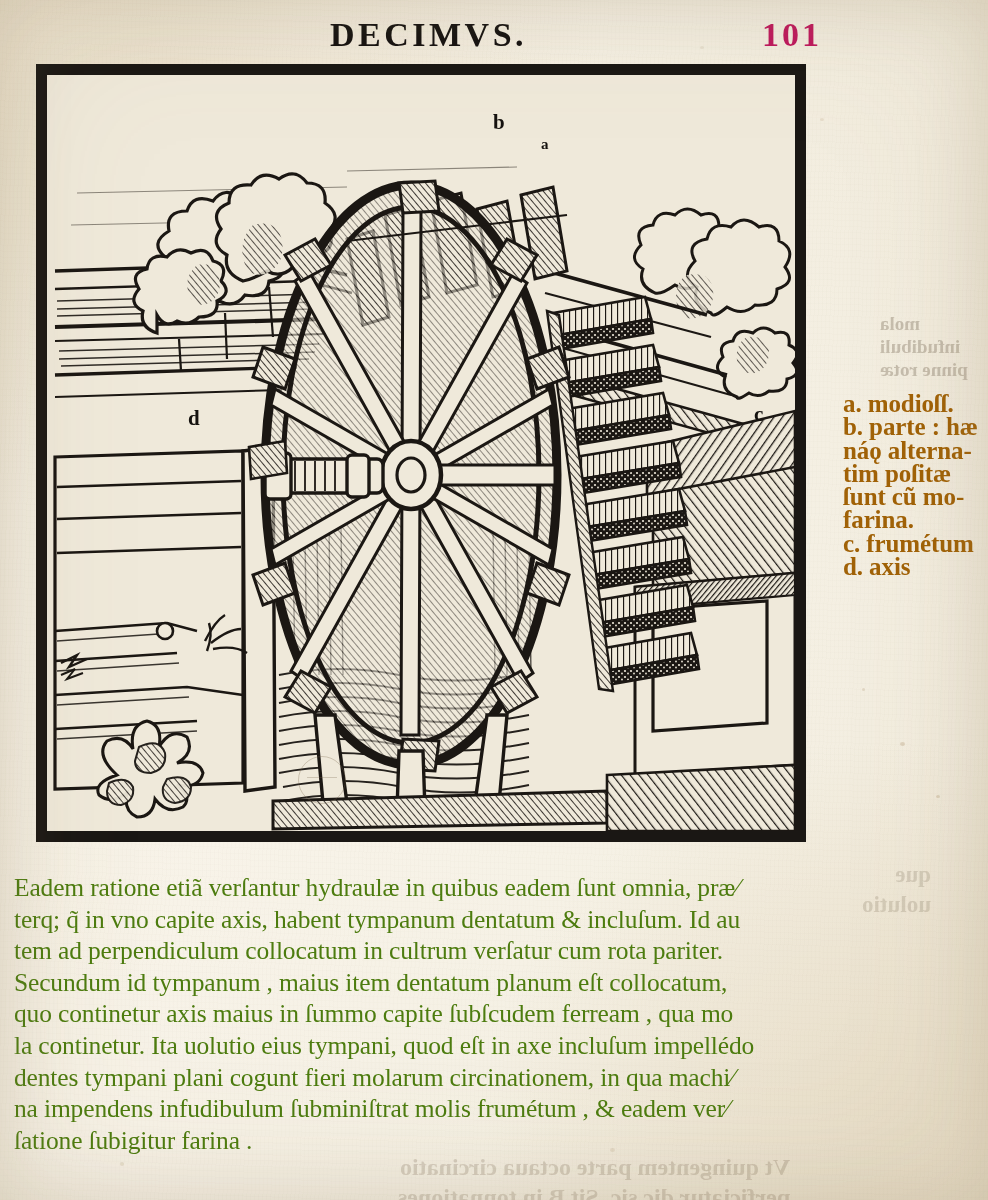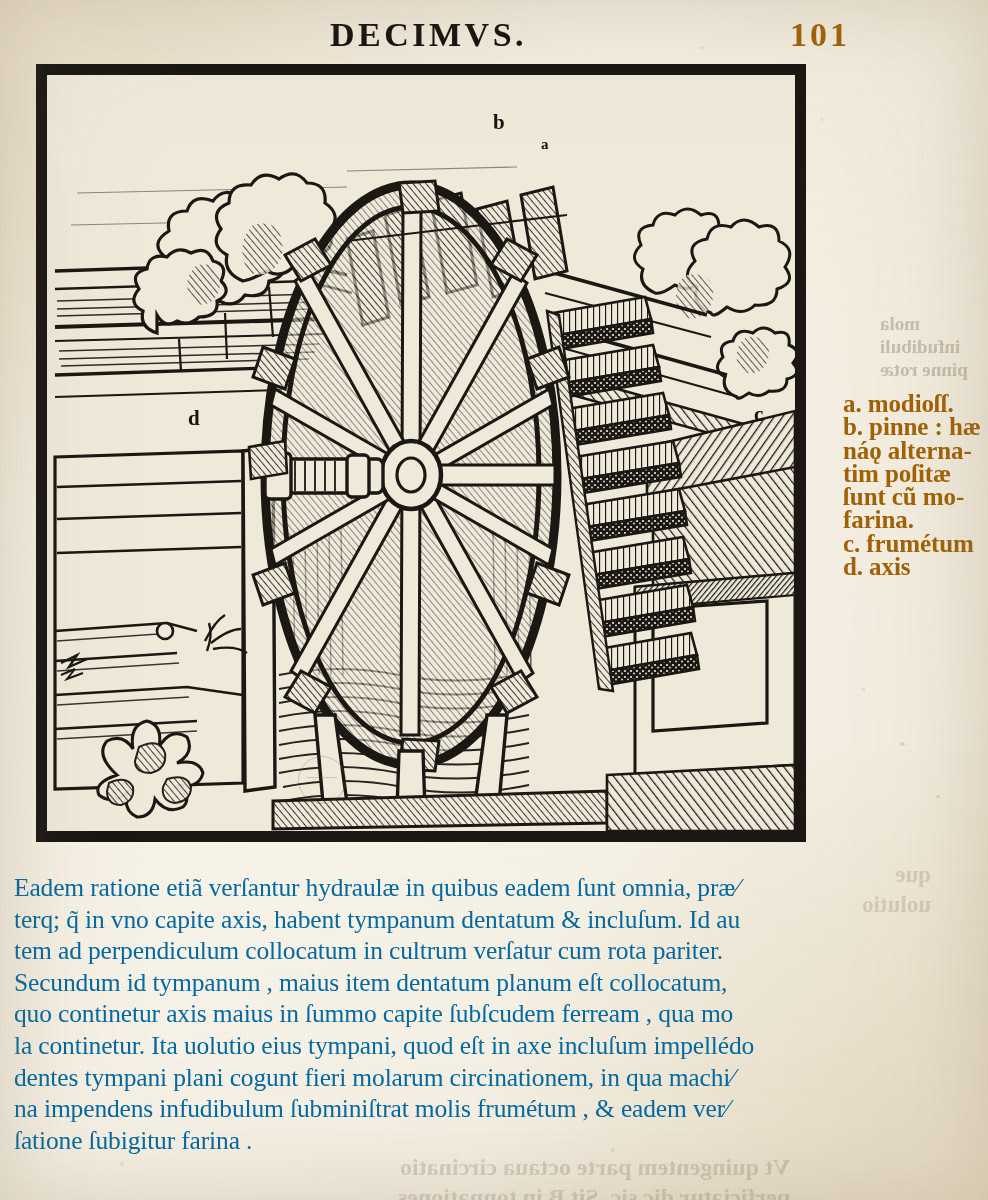--- a/index.html
+++ b/index.html
@@ -60,26 +60,26 @@
     left: 330px;
     top: 0;
     font-size: 34px;
     letter-spacing: 3.5px;
     font-weight: 700;
     color: #141110;
     font-family: "Liberation Serif", "DejaVu Serif", serif;
   }
   #folio-number {
     position: absolute;
-    left: 790px;
+    left: 762px;
     top: 0;
     font-size: 34px;
     letter-spacing: 3px;
     font-weight: 700;
-    color: #a16207;
+    color: #be185d;
   }
 
   
   #woodcut {
     position: absolute;
     left: 36px;
     top: 64px;
     width: 770px;
     height: 778px;
   }
@@ -127,21 +127,21 @@
   
   #body-text {
     position: absolute;
     left: 14px;
     top: 872px;
     width: 840px;
   }
   #body-text .bt-line {
     font-size: 25.5px;
     line-height: 31.6px;
-    color: #0369a1;
+    color: #4d7c0f;
     white-space: nowrap;
     letter-spacing: -0.15px;
   }
 
   
   .ghost {
     position: absolute;
     color: rgba(96,80,58,0.30);
     font-family: "Liberation Serif", "DejaVu Serif", serif;
     transform: scaleX(-1);
@@ -507,21 +507,21 @@
     <div>uolutio</div>
   </div>
 
   <div class="ghost" id="ghost-bottom">
     <div>Vt quingentem parte octaua circinatio</div>
     <div>perficiatur dic sic.  Sit B in tonnationes</div>
   </div>
 
   <div id="margin-note">
     <div class="mn-line">a. modioſſ.</div>
-    <div class="mn-line">b. pinne : hæ</div>
+    <div class="mn-line">b. parte : hæ</div>
     <div class="mn-line">náǫ alterna-</div>
     <div class="mn-line">tim poſitæ</div>
     <div class="mn-line">ſunt cũ mo-</div>
     <div class="mn-line">farina.</div>
     <div class="mn-line">c. frumétum</div>
     <div class="mn-line">d. axis</div>
   </div>
 
   <div id="body-text">
     <div class="bt-line">Eadem ratione etiã verſantur hydraulæ in quibus eadem ſunt omnia, præ⁄</div>

